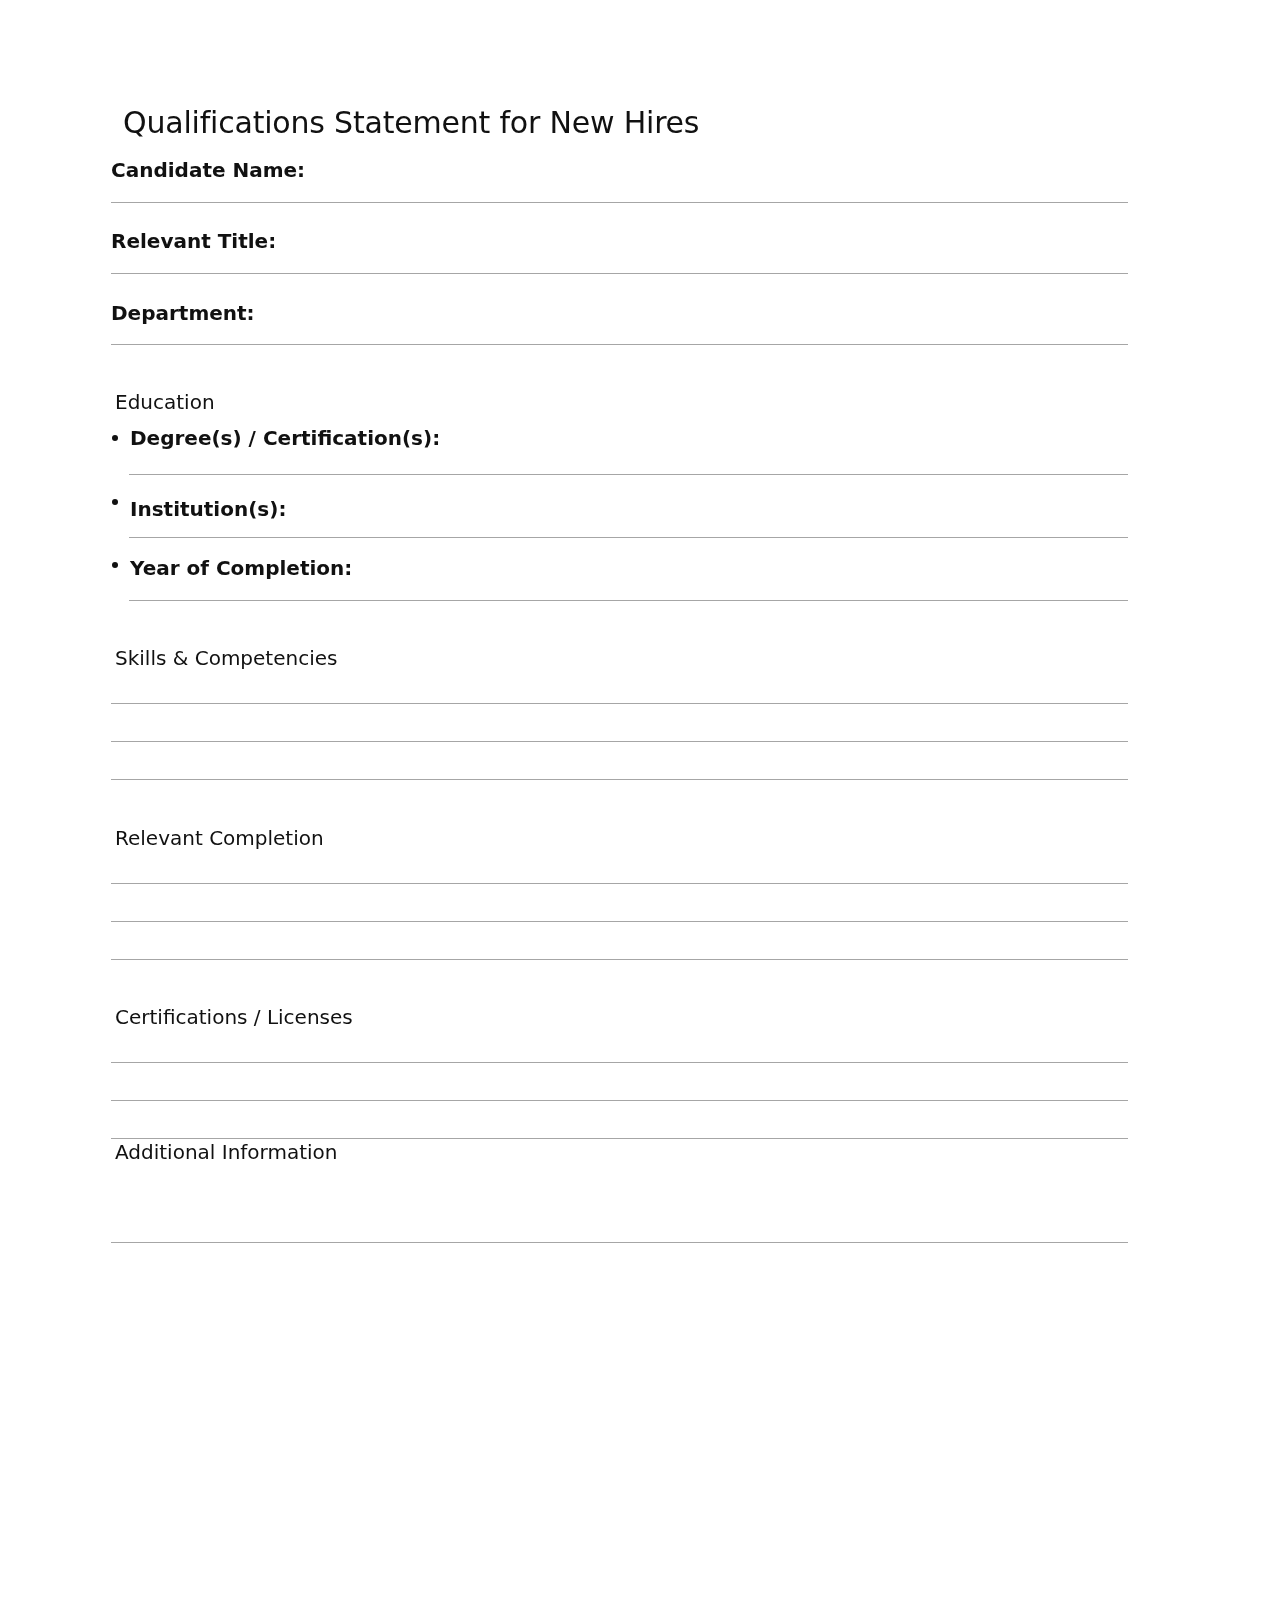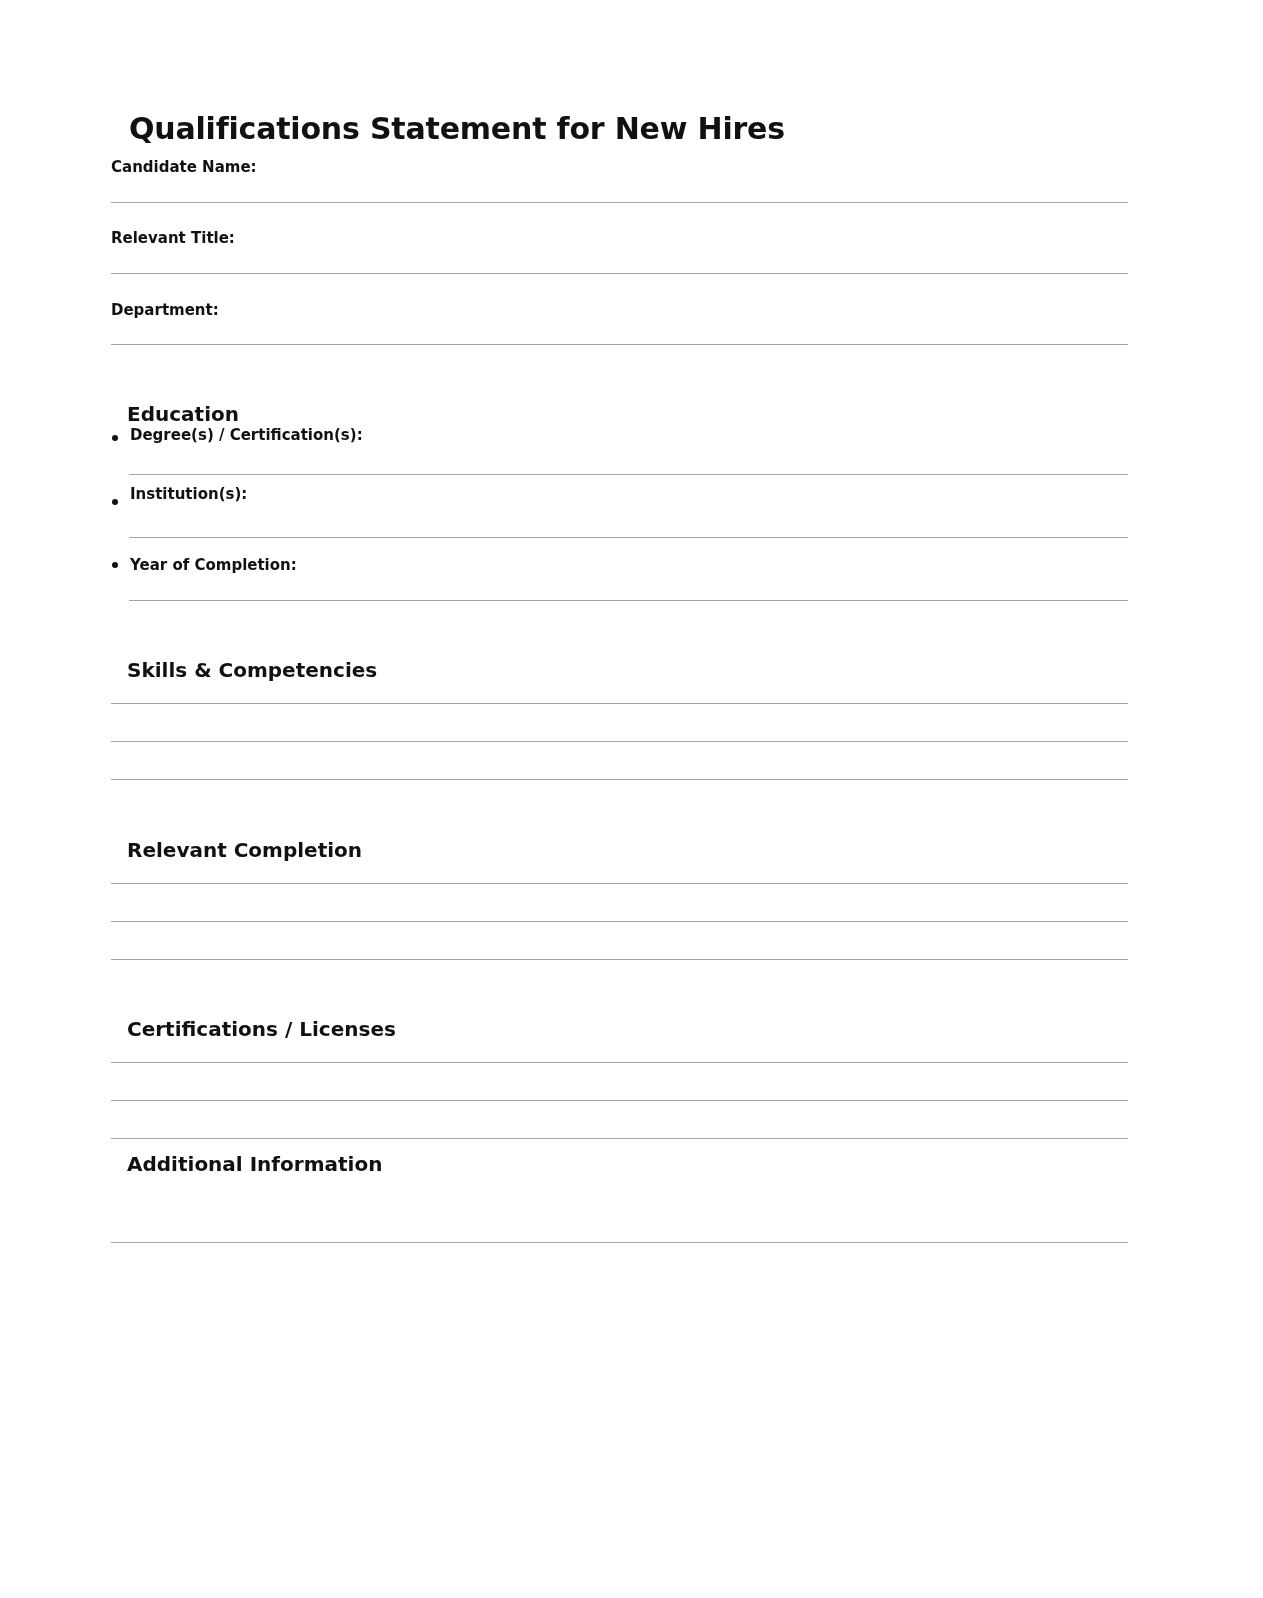--- a/index.html
+++ b/index.html
@@ -4,35 +4,35 @@
   <style>
     html, body { margin: 0; padding: 0; background: #ffffff; }
     body {
       width: 1263px; height: 1598px;
       font-family: "DejaVu Sans", "Liberation Sans", sans-serif;
       color: #111;
       position: relative;
     }
     .page { position: absolute; left: 111px; top: 0; width: 1017px; }
     h1 {
-      position: absolute; top: 93px; left: 0; margin: 18px;
-      font-size: 30px; font-weight: 700; letter-spacing: -0.2px;
+      position: absolute; top: 93px; left: 0; margin: 12px;
+      font-size: 30px; font-weight: 400; letter-spacing: -0.2px;
       white-space: nowrap;
     }
     .label {
-      position: absolute; left: 0; font-size: 15px; font-weight: 600; white-space: nowrap;
+      position: absolute; left: 0; font-size: 20px; font-weight: 600; white-space: nowrap;
     }
     .line {
       position: absolute; left: 0; width: 1017px; height: 0;
       border-top: 1px solid #a6a6a6;
     }
     .line.indent { left: 18px; width: 999px; }
     h2 {
-      position: absolute; left: 0; margin: 16px;
-      font-size: 20px; font-weight: 700; white-space: nowrap;
+      position: absolute; left: 0; margin: 4px;
+      font-size: 20px; font-weight: 400; white-space: nowrap;
     }
     .bullet {
       position: absolute; left: 1px; width: 6px; height: 6px; border-radius: 50%; background: #111;
     }
     .bullet-label { left: 19px; }
   </style>
 </head>
 <body>
 
 <div class="page">
@@ -47,21 +47,21 @@
   <span class="label" style="top:301px">Department:</span>
   <div class="line" style="top:344px"></div>
 
   <h2 style="top:386px">Education</h2>
 
   <span class="bullet" style="top:435px"></span>
   <span class="label bullet-label" style="top:426px">Degree(s) / Certification(s):</span>
   <div class="line indent" style="top:474px"></div>
 
   <span class="bullet" style="top:499px"></span>
-  <span class="label bullet-label" style="top:485px">Institution(s):</span>
+  <span class="label bullet-label" style="top:497px">Institution(s):</span>
   <div class="line indent" style="top:537px"></div>
 
   <span class="bullet" style="top:562px"></span>
   <span class="label bullet-label" style="top:556px">Year of Completion:</span>
   <div class="line indent" style="top:600px"></div>
 
   <h2 style="top:642px">Skills &amp; Competencies</h2>
   <div class="line" style="top:703px"></div>
   <div class="line" style="top:741px"></div>
   <div class="line" style="top:779px"></div>

